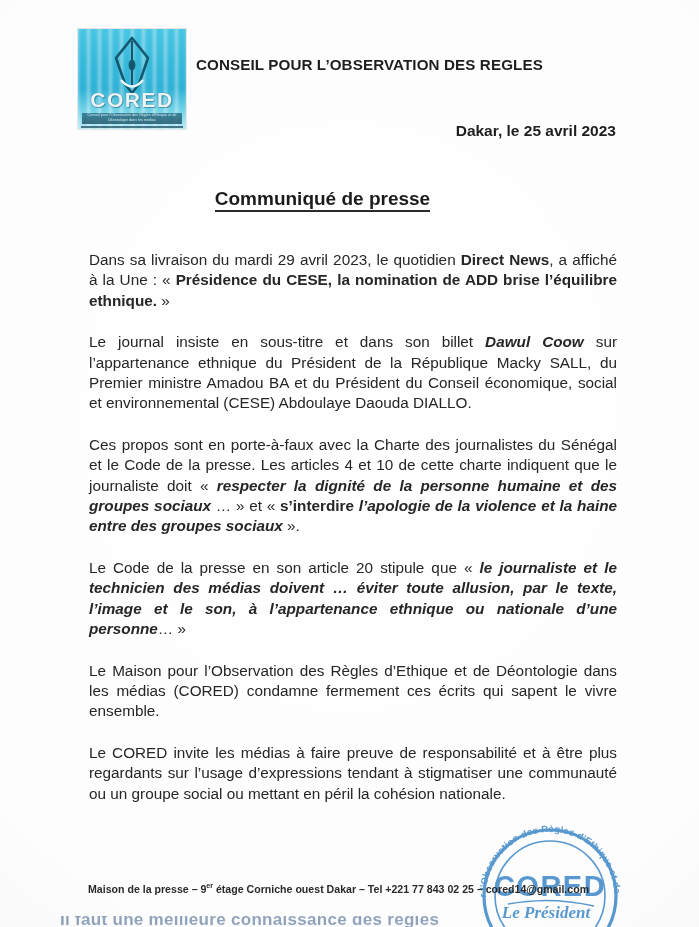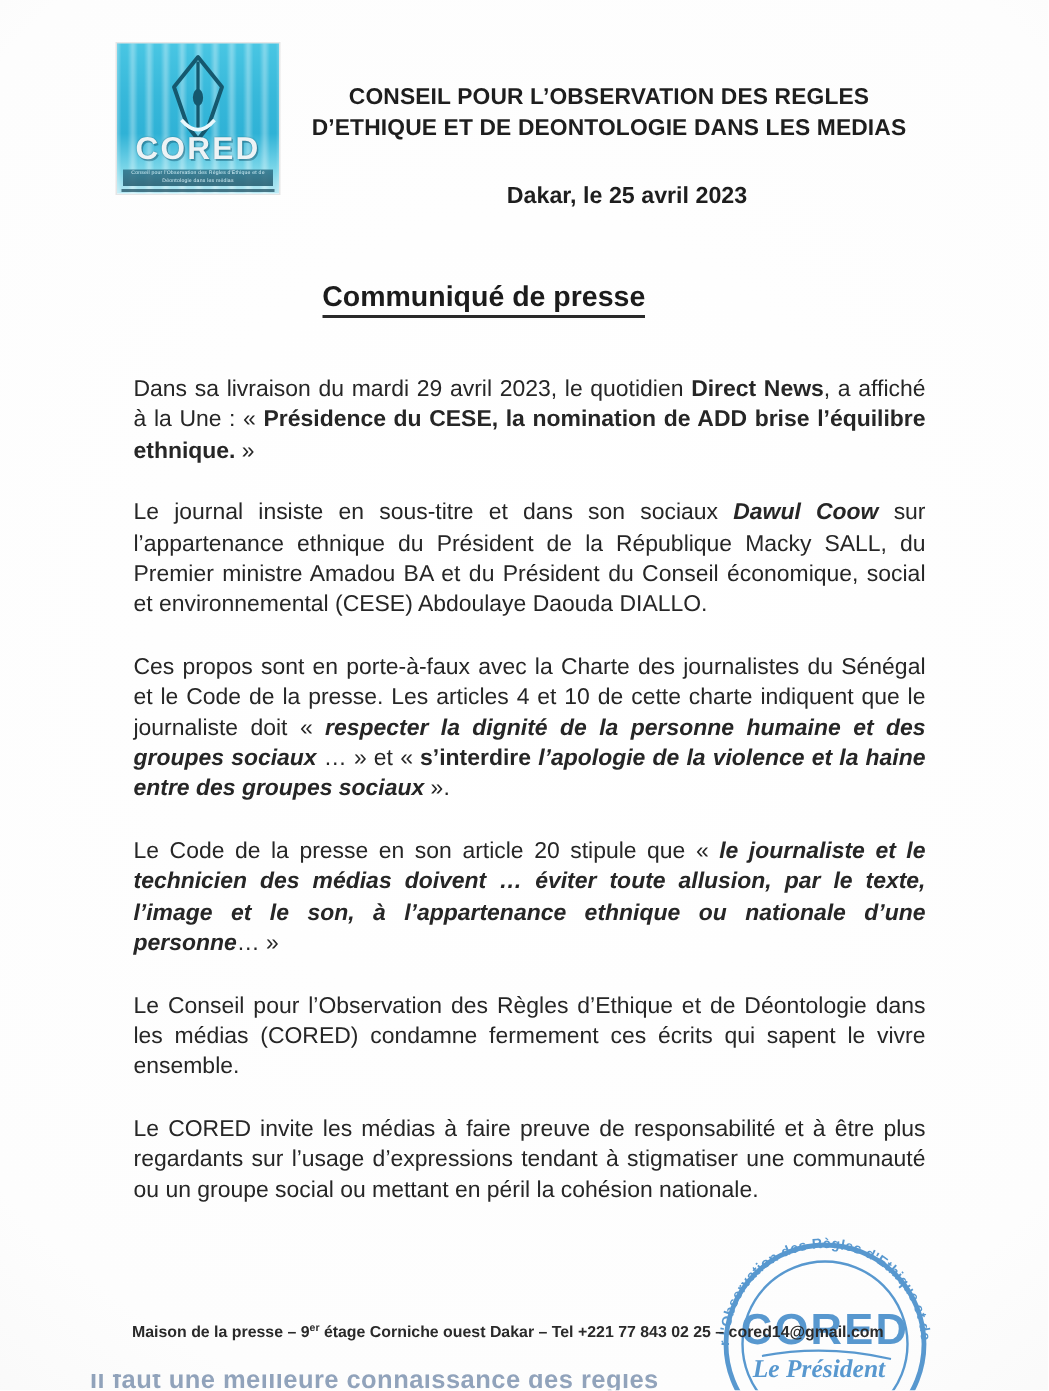--- a/index.html
+++ b/index.html
@@ -99,30 +99,29 @@
   .org-title {
     position: absolute;
     left: 196px;
     top: 54px;
     width: 420px;
     font-size: 15.2px;
     font-weight: bold;
     line-height: 21px;
     letter-spacing: .1px;
     color: #1e1e1e;
-    text-align: center;
   }
   .org-title div { white-space: nowrap; }
 
   .date-line {
     position: absolute;
-    left: 208px;
+    left: 196px;
     top: 122px;
     width: 420px;
-    text-align: center;
+    text-align: right;
     font-size: 15.5px;
     font-weight: bold;
     color: #1e1e1e;
   }
 
   
   .doc-title {
     position: absolute;
     left: 0;
     top: 188px;
@@ -210,36 +209,35 @@
         <ellipse cx="28" cy="30" rx="3.4" ry="5.6" fill="#15586e"></ellipse>
         <path d="M17 45 Q28 58 39 45" fill="none" stroke="#e9f8fc" stroke-width="2.4"></path>
       </svg>
       <div class="logo-word">CORED</div>
       <div class="logo-sub">Conseil pour l'Observation des Règles d'Ethique et de Déontologie dans les médias</div>
       <div class="logo-baseline"></div>
     </div>
 
     <div class="org-title">
       <div>CONSEIL POUR L’OBSERVATION DES REGLES</div>
-      <div>D’ETHIQUE ET DE DEONTOLOGIE DANS LES MEDIAS</div>
     </div>
 
     <div class="date-line">Dakar, le 25 avril 2023</div>
   </div>
 
   <div class="doc-title">
     <span>Communiqué de presse</span>
   </div>
 
   <div class="body-text" id="body-text">
       <p><span>Dans sa livraison du mardi 29 avril 2023, le quotidien </span><span class="b">Direct News</span><span>, a affiché à la Une : « </span><span class="b">Présidence du CESE, la nomination de ADD brise l’équilibre ethnique.</span><span> »</span></p>
-      <p><span>Le journal insiste en sous-titre et dans son sociaux </span><span class="bi">Dawul Coow</span><span> sur l’appartenance ethnique du Président de la République Macky SALL, du Premier ministre Amadou BA et du Président du Conseil économique, social et environnemental (CESE) Abdoulaye Daouda DIALLO.</span></p>
+      <p><span>Le journal insiste en sous-titre et dans son billet </span><span class="bi">Dawul Coow</span><span> sur l’appartenance ethnique du Président de la République Macky SALL, du Premier ministre Amadou BA et du Président du Conseil économique, social et environnemental (CESE) Abdoulaye Daouda DIALLO.</span></p>
       <p><span>Ces propos sont en porte-à-faux avec la Charte des journalistes du Sénégal et le Code de la presse. Les articles 4 et 10 de cette charte indiquent que le journaliste doit « </span><span class="bi">respecter la dignité de la personne humaine et des groupes sociaux</span><span> … » et « </span><span class="b">s’interdire </span><span class="bi">l’apologie de la violence et la haine entre des groupes sociaux</span><span> ».</span></p>
       <p><span>Le Code de la presse en son article 20 stipule que « </span><span class="bi">le journaliste et le technicien des médias doivent … éviter toute allusion, par le texte, l’image et le son, à l’appartenance ethnique ou nationale d’une personne</span><span>… »</span></p>
-      <p><span>Le Conseil pour l’Observation des Règles d’Ethique et de Déontologie dans les médias (CORED) condamne fermement ces écrits qui sapent le vivre ensemble.</span></p>
+      <p><span>Le Maison pour l’Observation des Règles d’Ethique et de Déontologie dans les médias (CORED) condamne fermement ces écrits qui sapent le vivre ensemble.</span></p>
       <p><span>Le CORED invite les médias à faire preuve de responsabilité et à être plus regardants sur l’usage d’expressions tendant à stigmatiser une communauté ou un groupe social ou mettant en péril la cohésion nationale.</span></p>
     </div>
 
   <div class="stamp">
     <svg viewBox="0 0 168 168" width="168" height="168">
       <defs>
         <path id="arc-top" d="M 20 84 A 64 64 0 0 1 148 84"></path>
         <path id="arc-bottom" d="M 26 84 A 58 58 0 0 0 142 84"></path>
       </defs>
       <circle cx="84" cy="84" r="66" fill="none" stroke="#2f7fc4" stroke-width="3.2"></circle>

